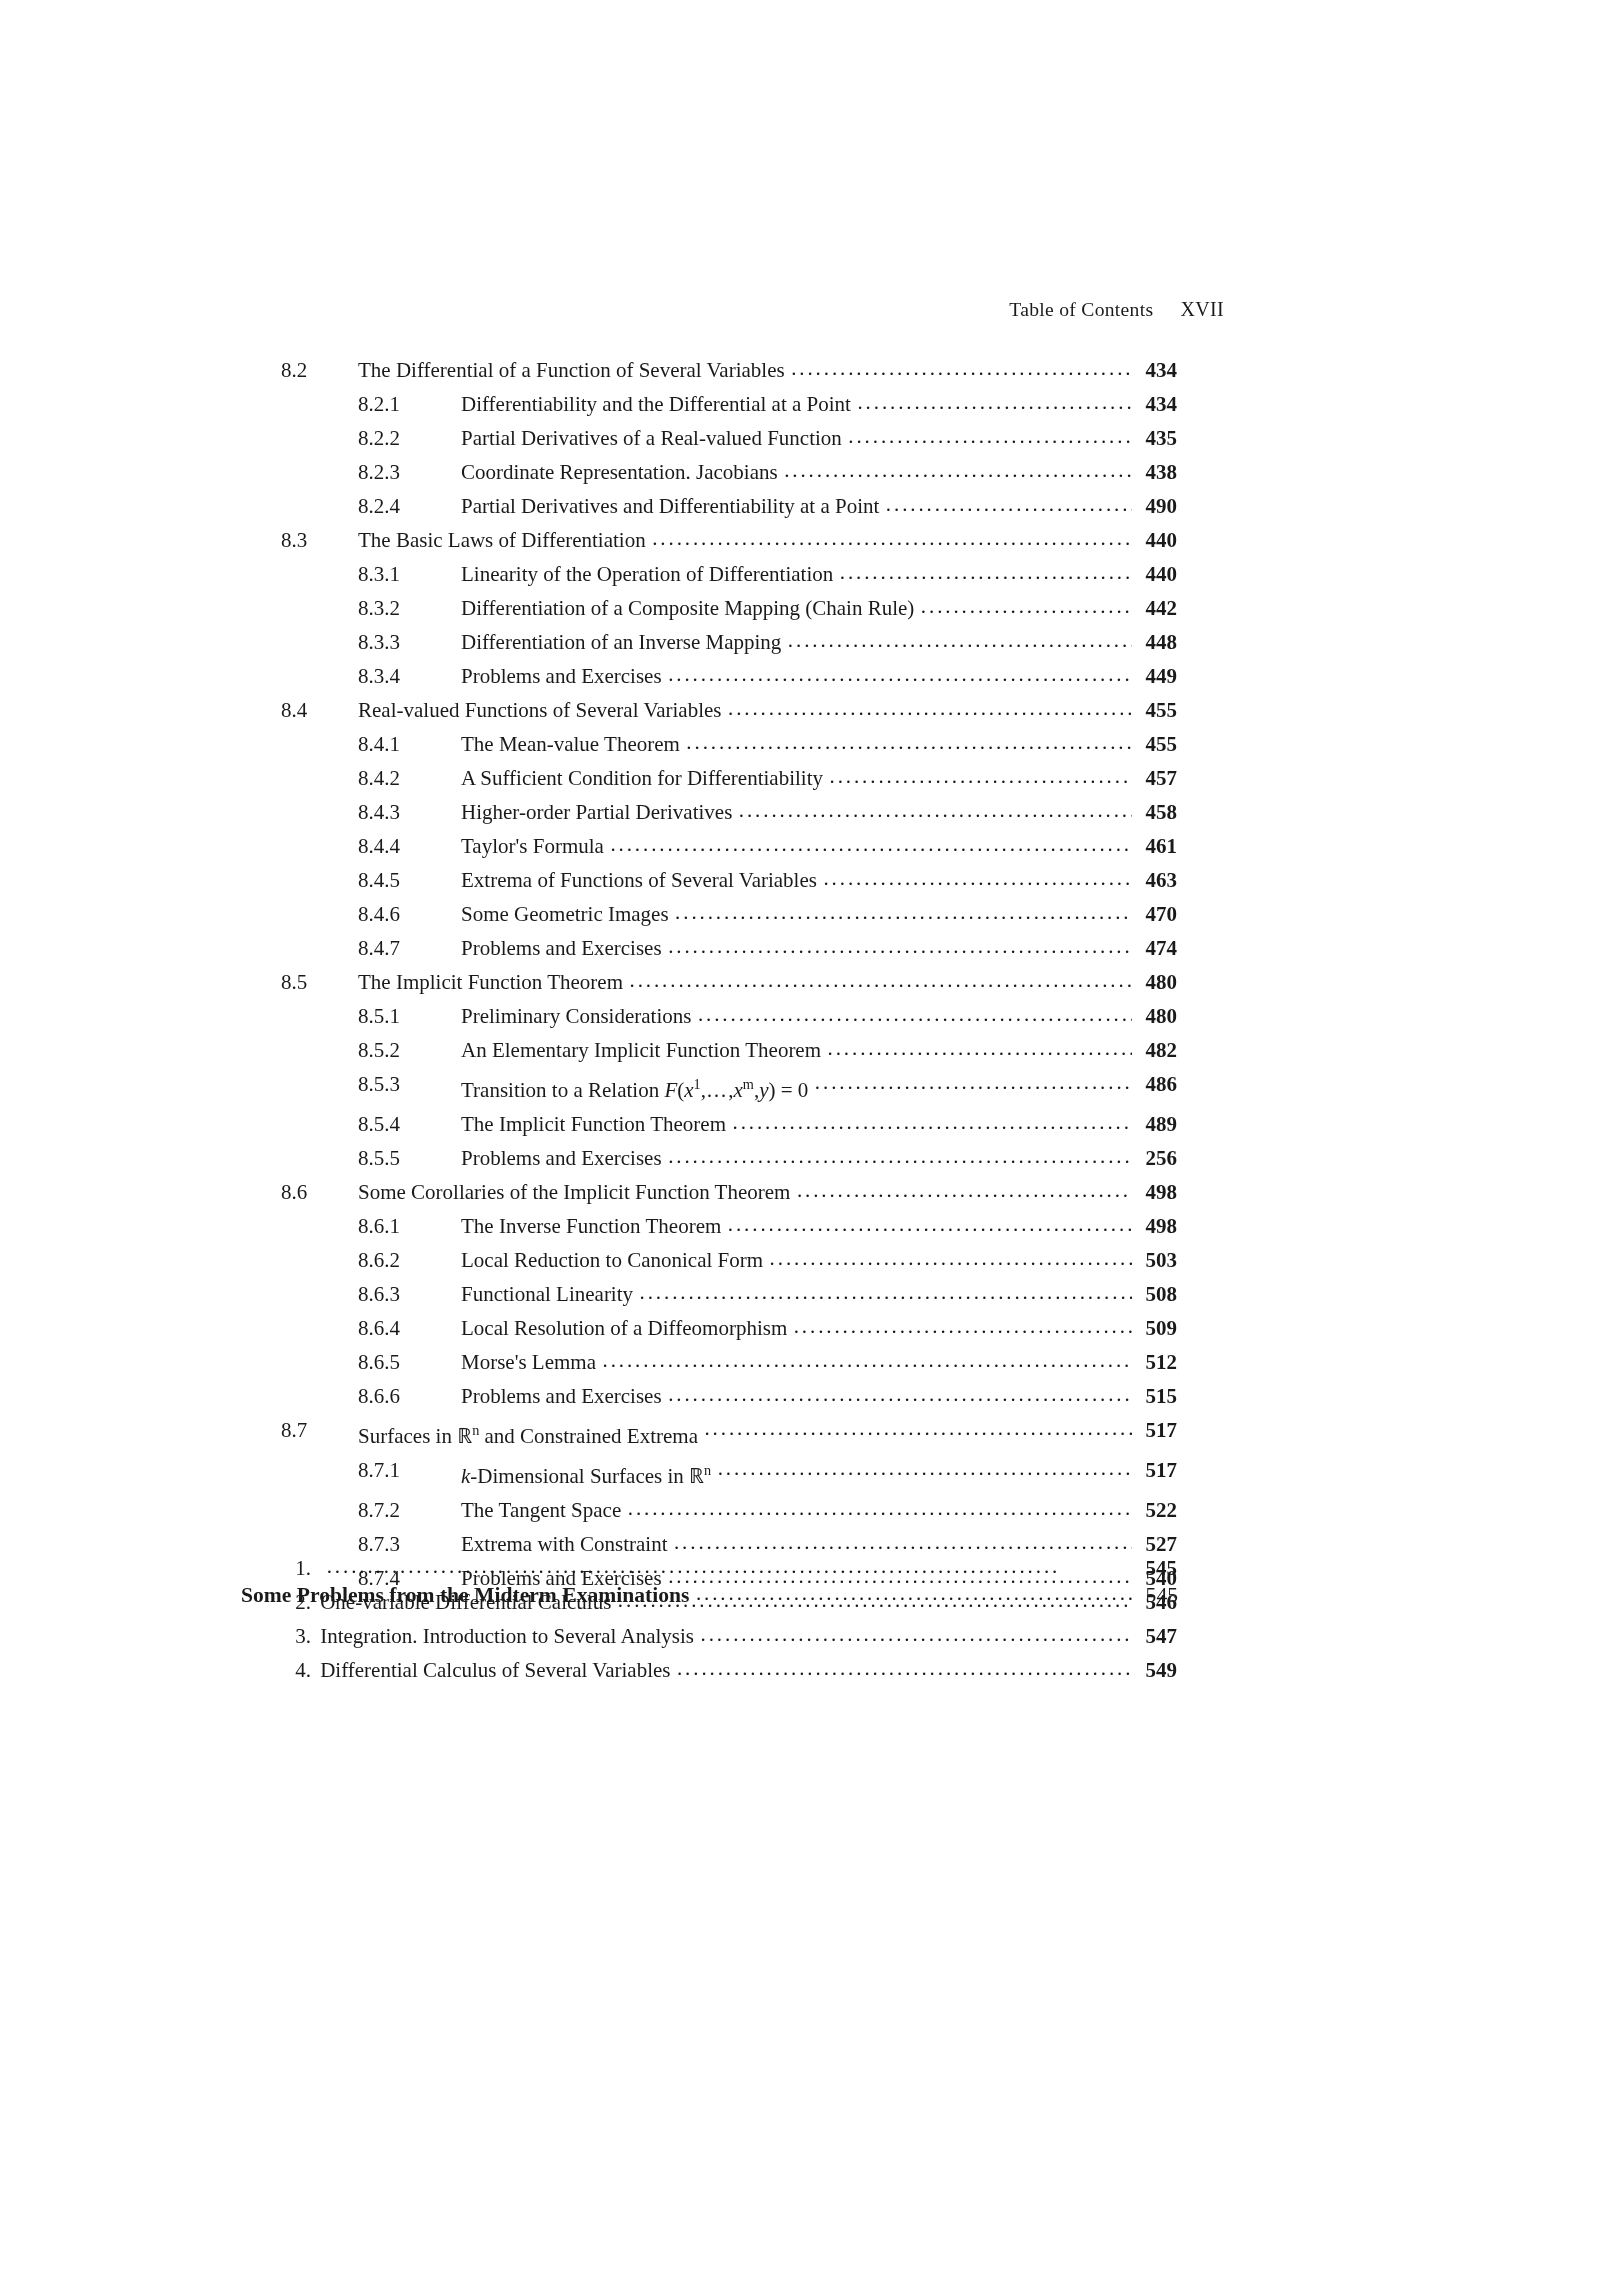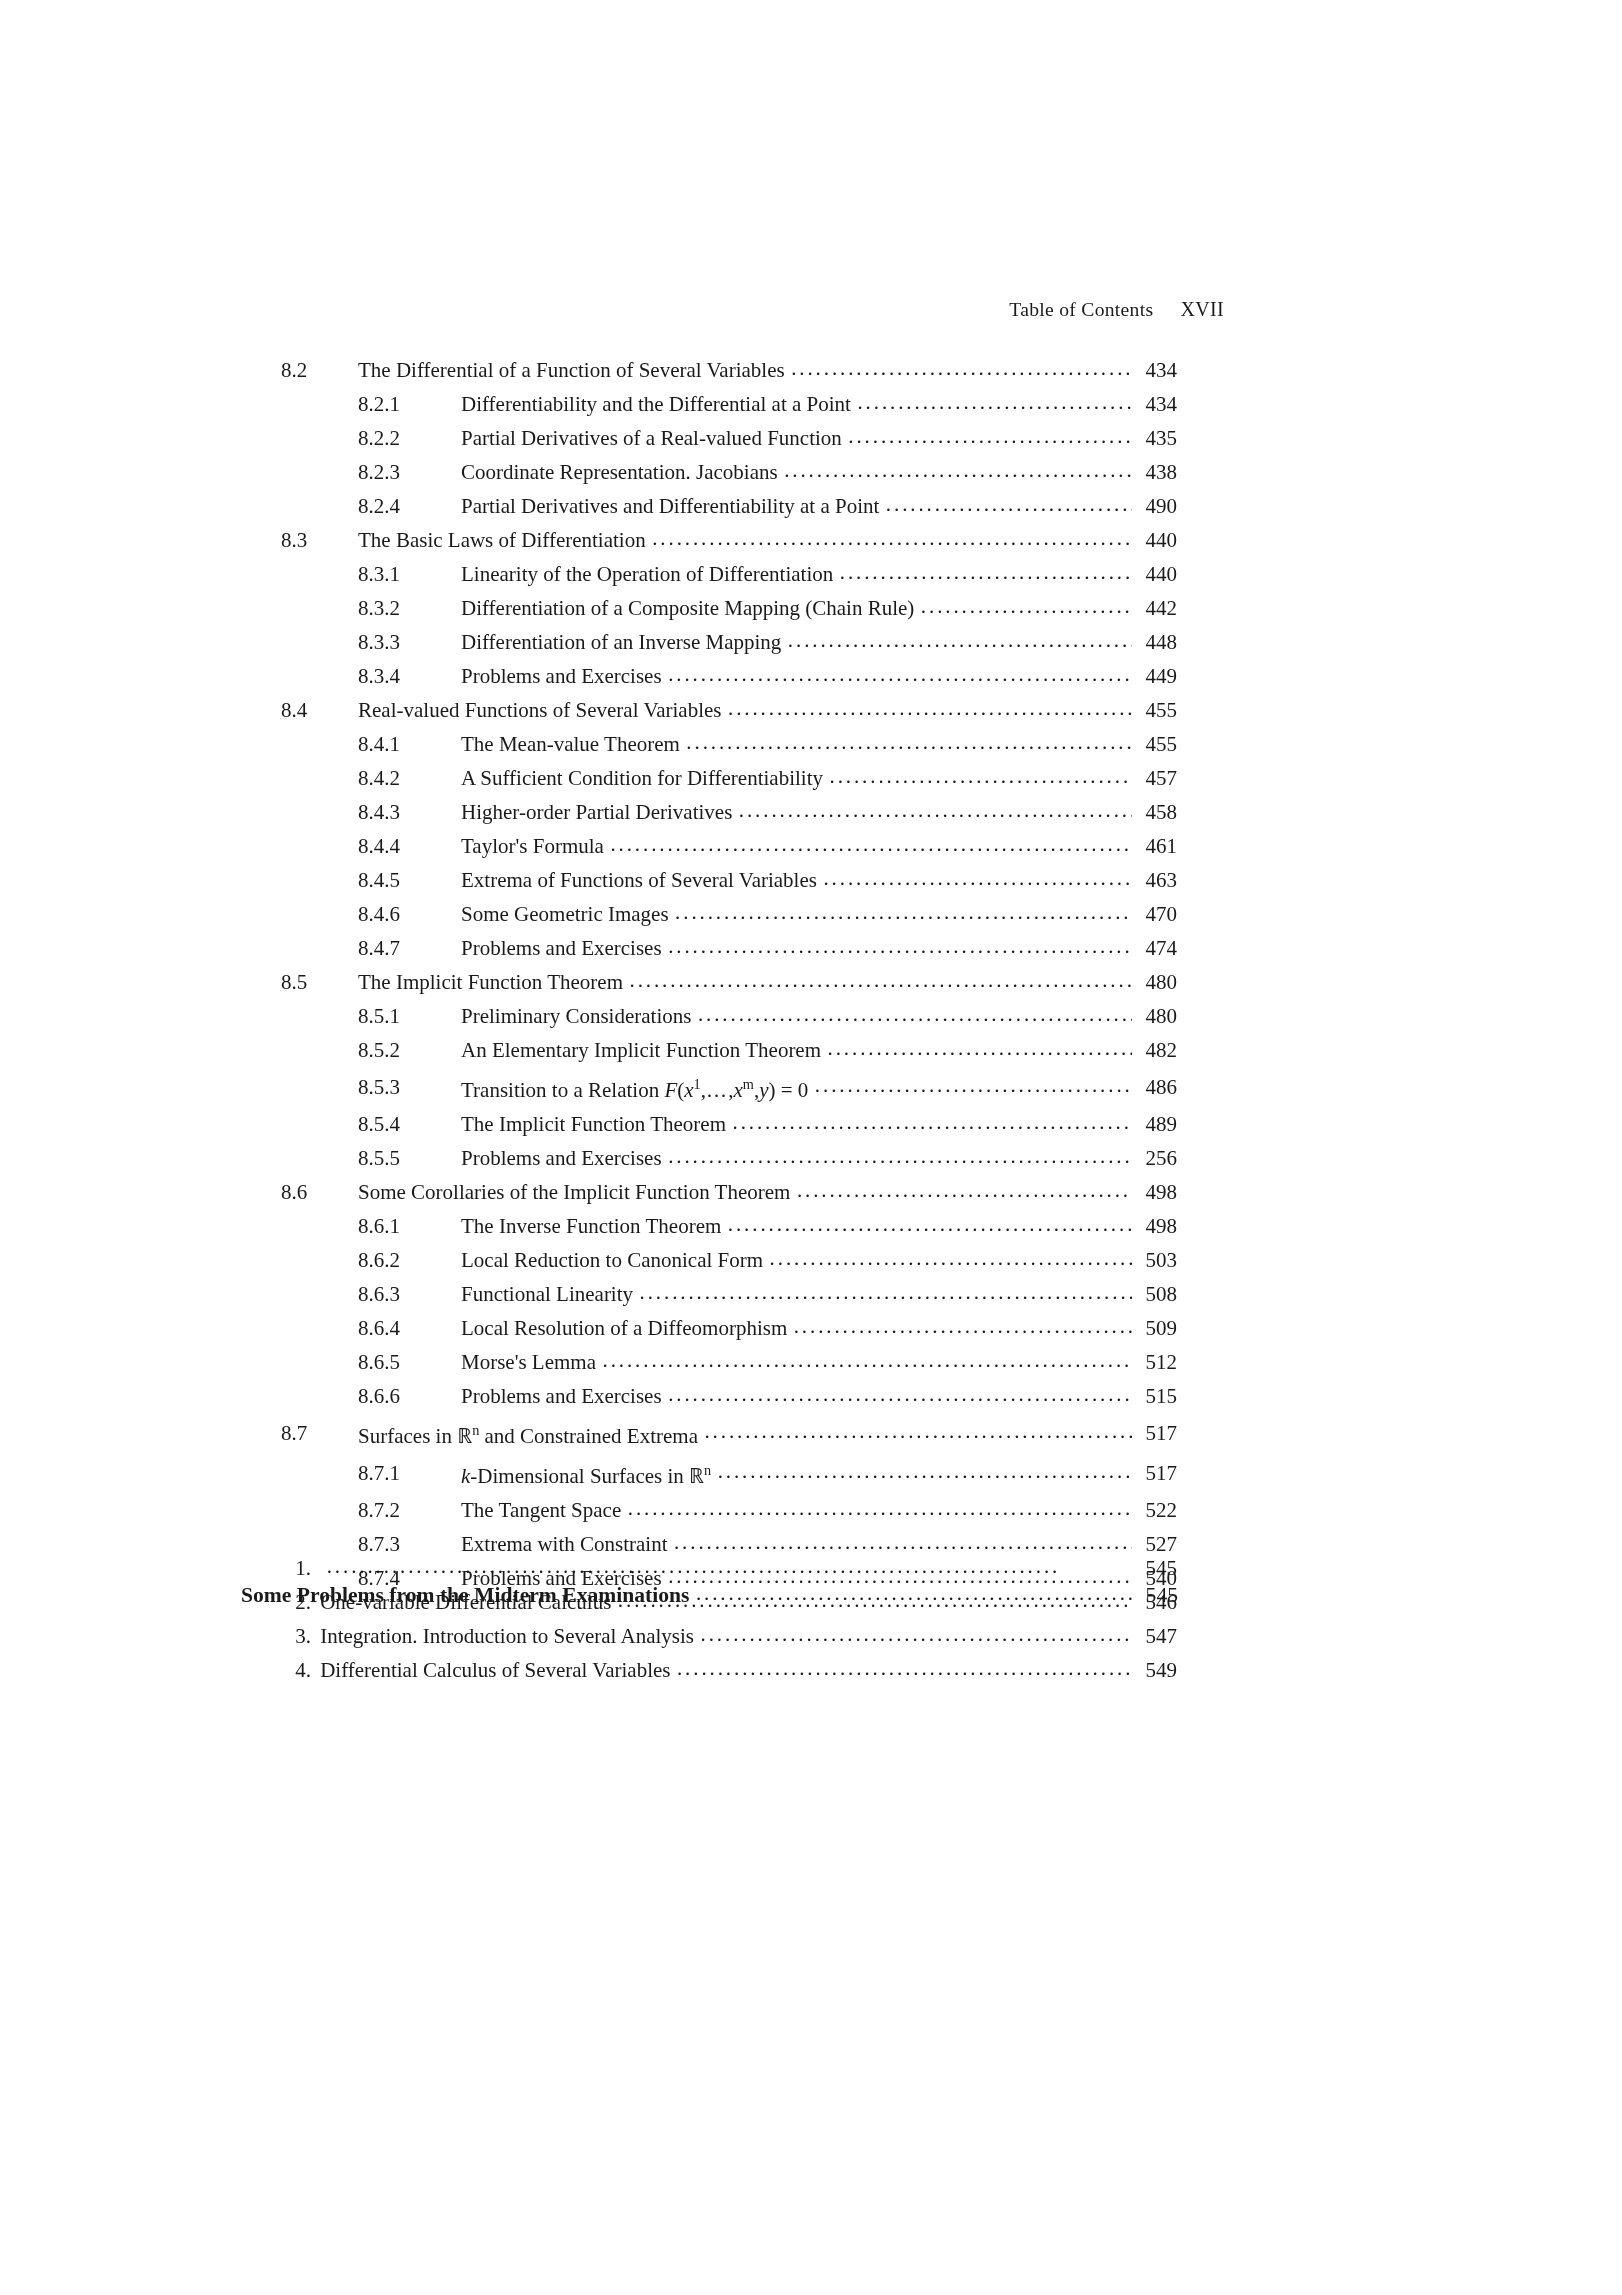--- a/index.html
+++ b/index.html
@@ -37,21 +37,21 @@
     font-size: 20px;
   }
   .toc {
     position: absolute;
     left: 281px;
     top: 353px;
     width: 896px;
   }
   .row {
     display: flex;
-    align-items: center;
+    align-items: flex-start;
     font-size: 21px;
     line-height: 34px;
     white-space: nowrap;
   }
   .num {
     flex: 0 0 auto;
     text-align: left;
   }
   
   .lvl1 > .num {
@@ -75,20 +75,21 @@
     top: -2px;
     white-space: nowrap;
     letter-spacing: 2.9px;
     font-size: 21px;
     color: #1a1a1a;
   }
   .pg {
     flex: 0 0 auto;
     width: 41px;
     text-align: right;
+    font-weight: bold;
   }
   .sec-block {
     margin-top: 0;
   }
   .part-head {
     position: absolute;
     left: 241px;
     top: 1578px;
     width: 937px;
   }

